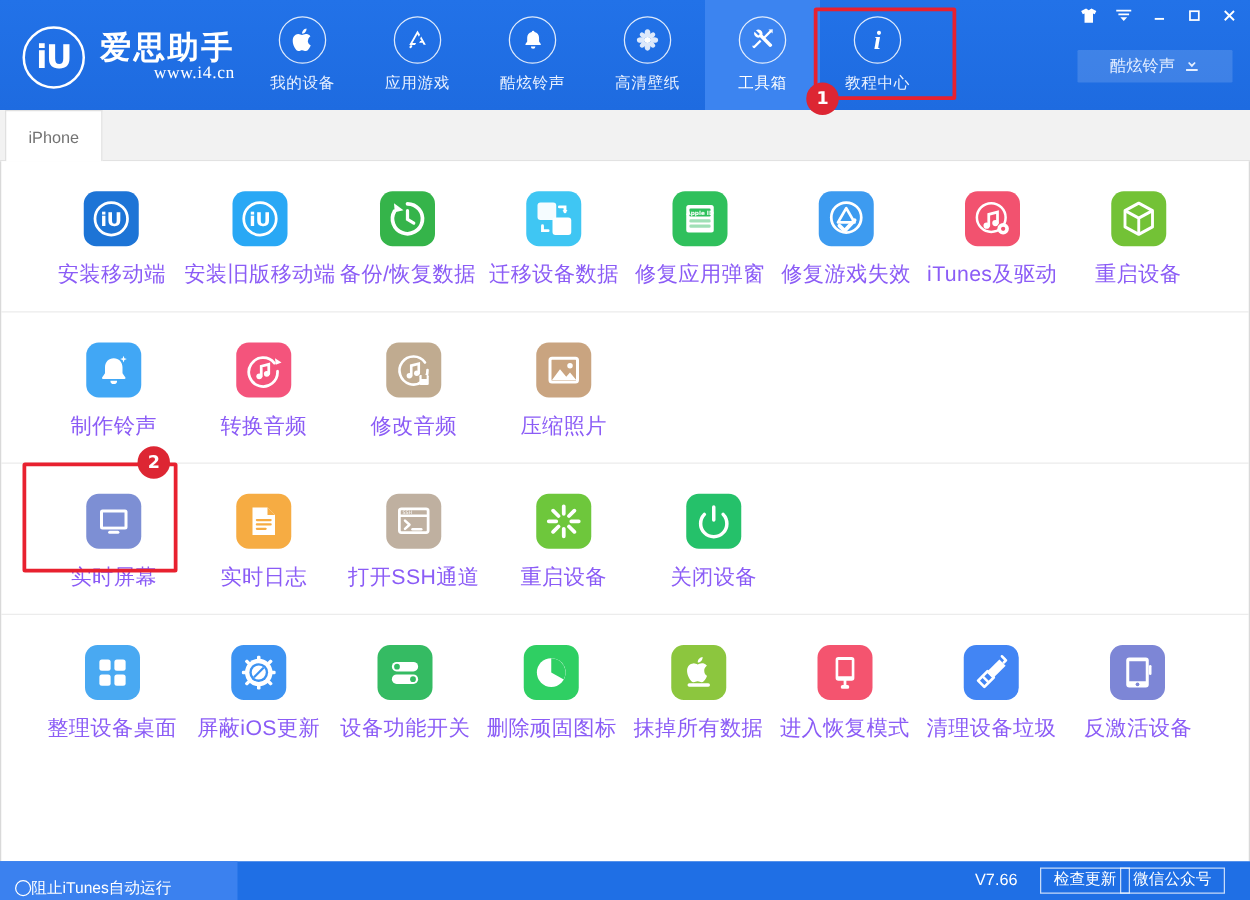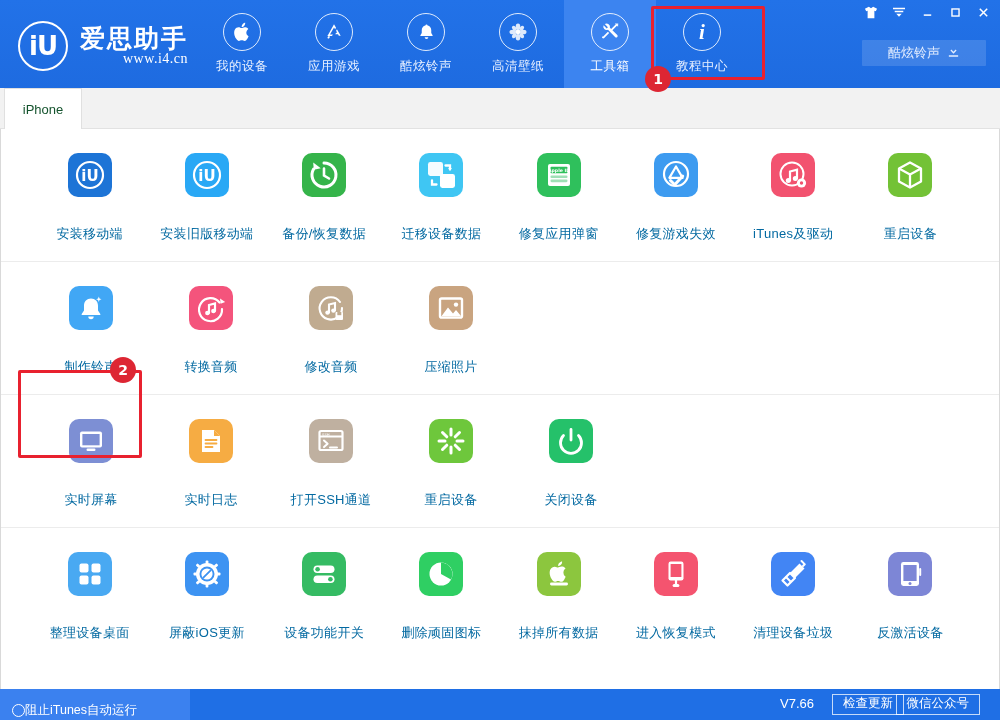--- a/index.html
+++ b/index.html
@@ -76,21 +76,21 @@
     background:#f2f2f2;
     border-bottom:1px solid #e2e2e2;
   }
   #tab-iphone{
     position:absolute;left:4px;top:0;width:78px;height:41px;
     background:#ffffff;
     border-top:1px solid #e0e0e0;
     border-left:1px solid #e0e0e0;
     border-right:1px solid #e0e0e0;
     display:flex;align-items:center;justify-content:center;
-    font-size:13px;color:#14532d; cursor:pointer;
+    font-size:13px;color:#737373; cursor:pointer;
   }
 
   
   #content{
     position:absolute;left:0;top:129px;width:1000px;height:560px;
     background:#ffffff;
     border-left:1px solid #d9d9d9;
     border-right:1px solid #d9d9d9;
   }
   .row{
@@ -105,21 +105,21 @@
     display:flex;flex-direction:column;align-items:center;
     cursor:pointer;
     padding-top:24px; padding-bottom:18px;
   }
   .cell .ico{
     width:44px;height:44px;border-radius:10px;
     display:flex;align-items:center;justify-content:center;
     overflow:hidden;
   }
   .cell .cap{
-    margin-top:28px;font-size:13px;color:#0369a1;letter-spacing:.3px;
+    margin-top:11px;font-size:17px;color:#8b5cf6;letter-spacing:.3px;
     white-space:nowrap;
   }
 
   
   #footer{
     position:absolute;left:0;top:689px;width:1000px;height:31px;
     background:#1f6fe5;
   }
   #itunes-toggle{
     position:absolute;left:0;top:0;width:190px;height:42px;

